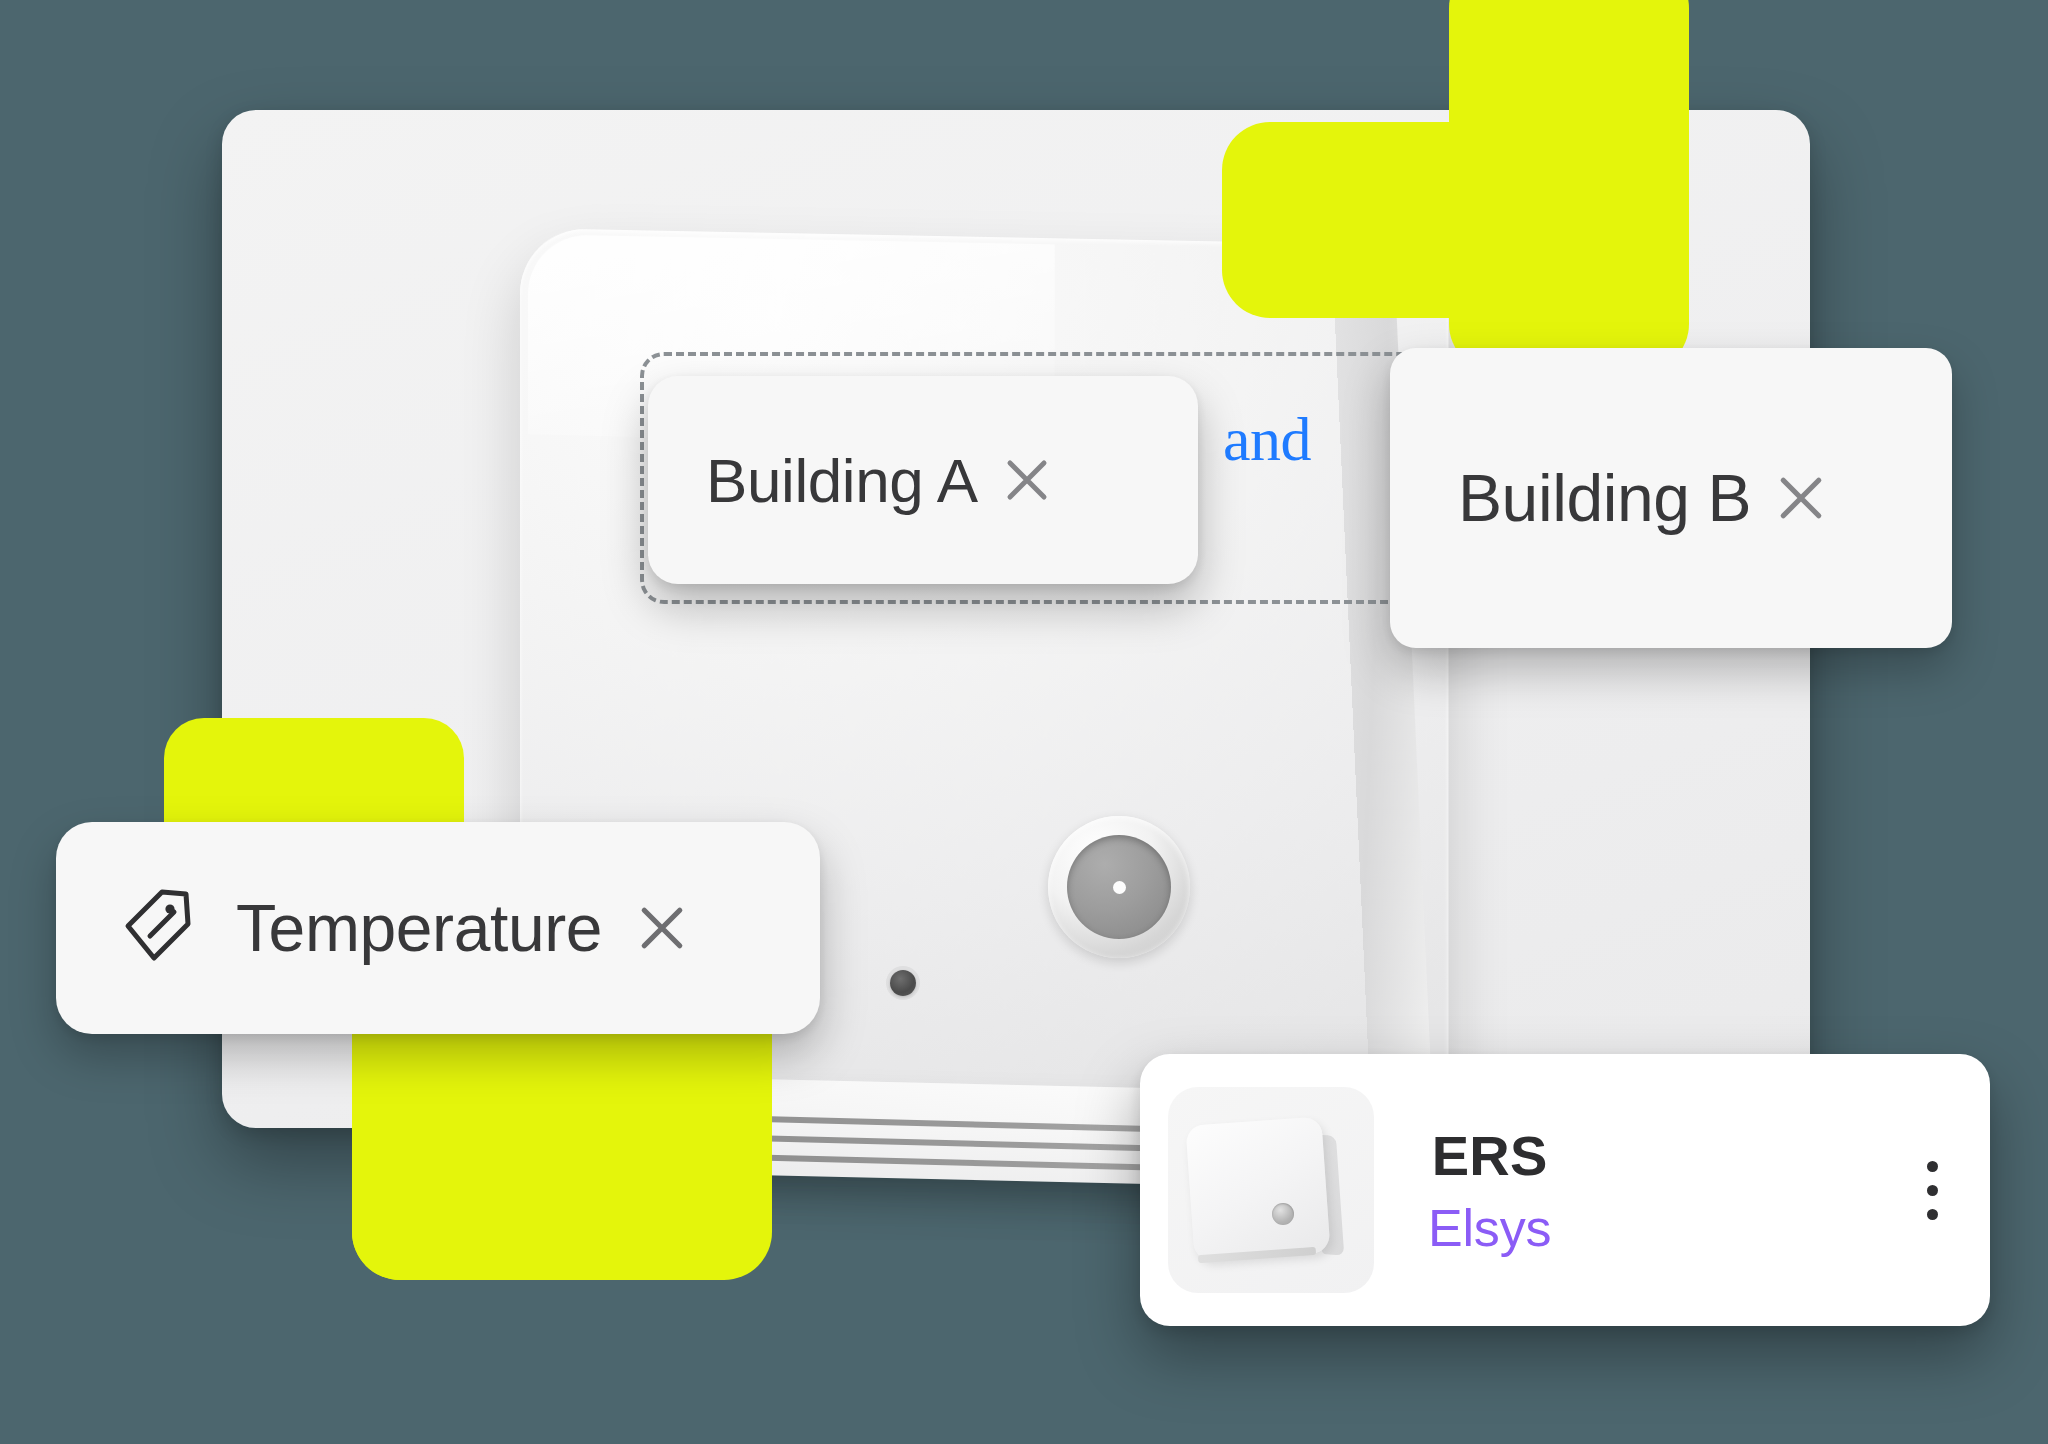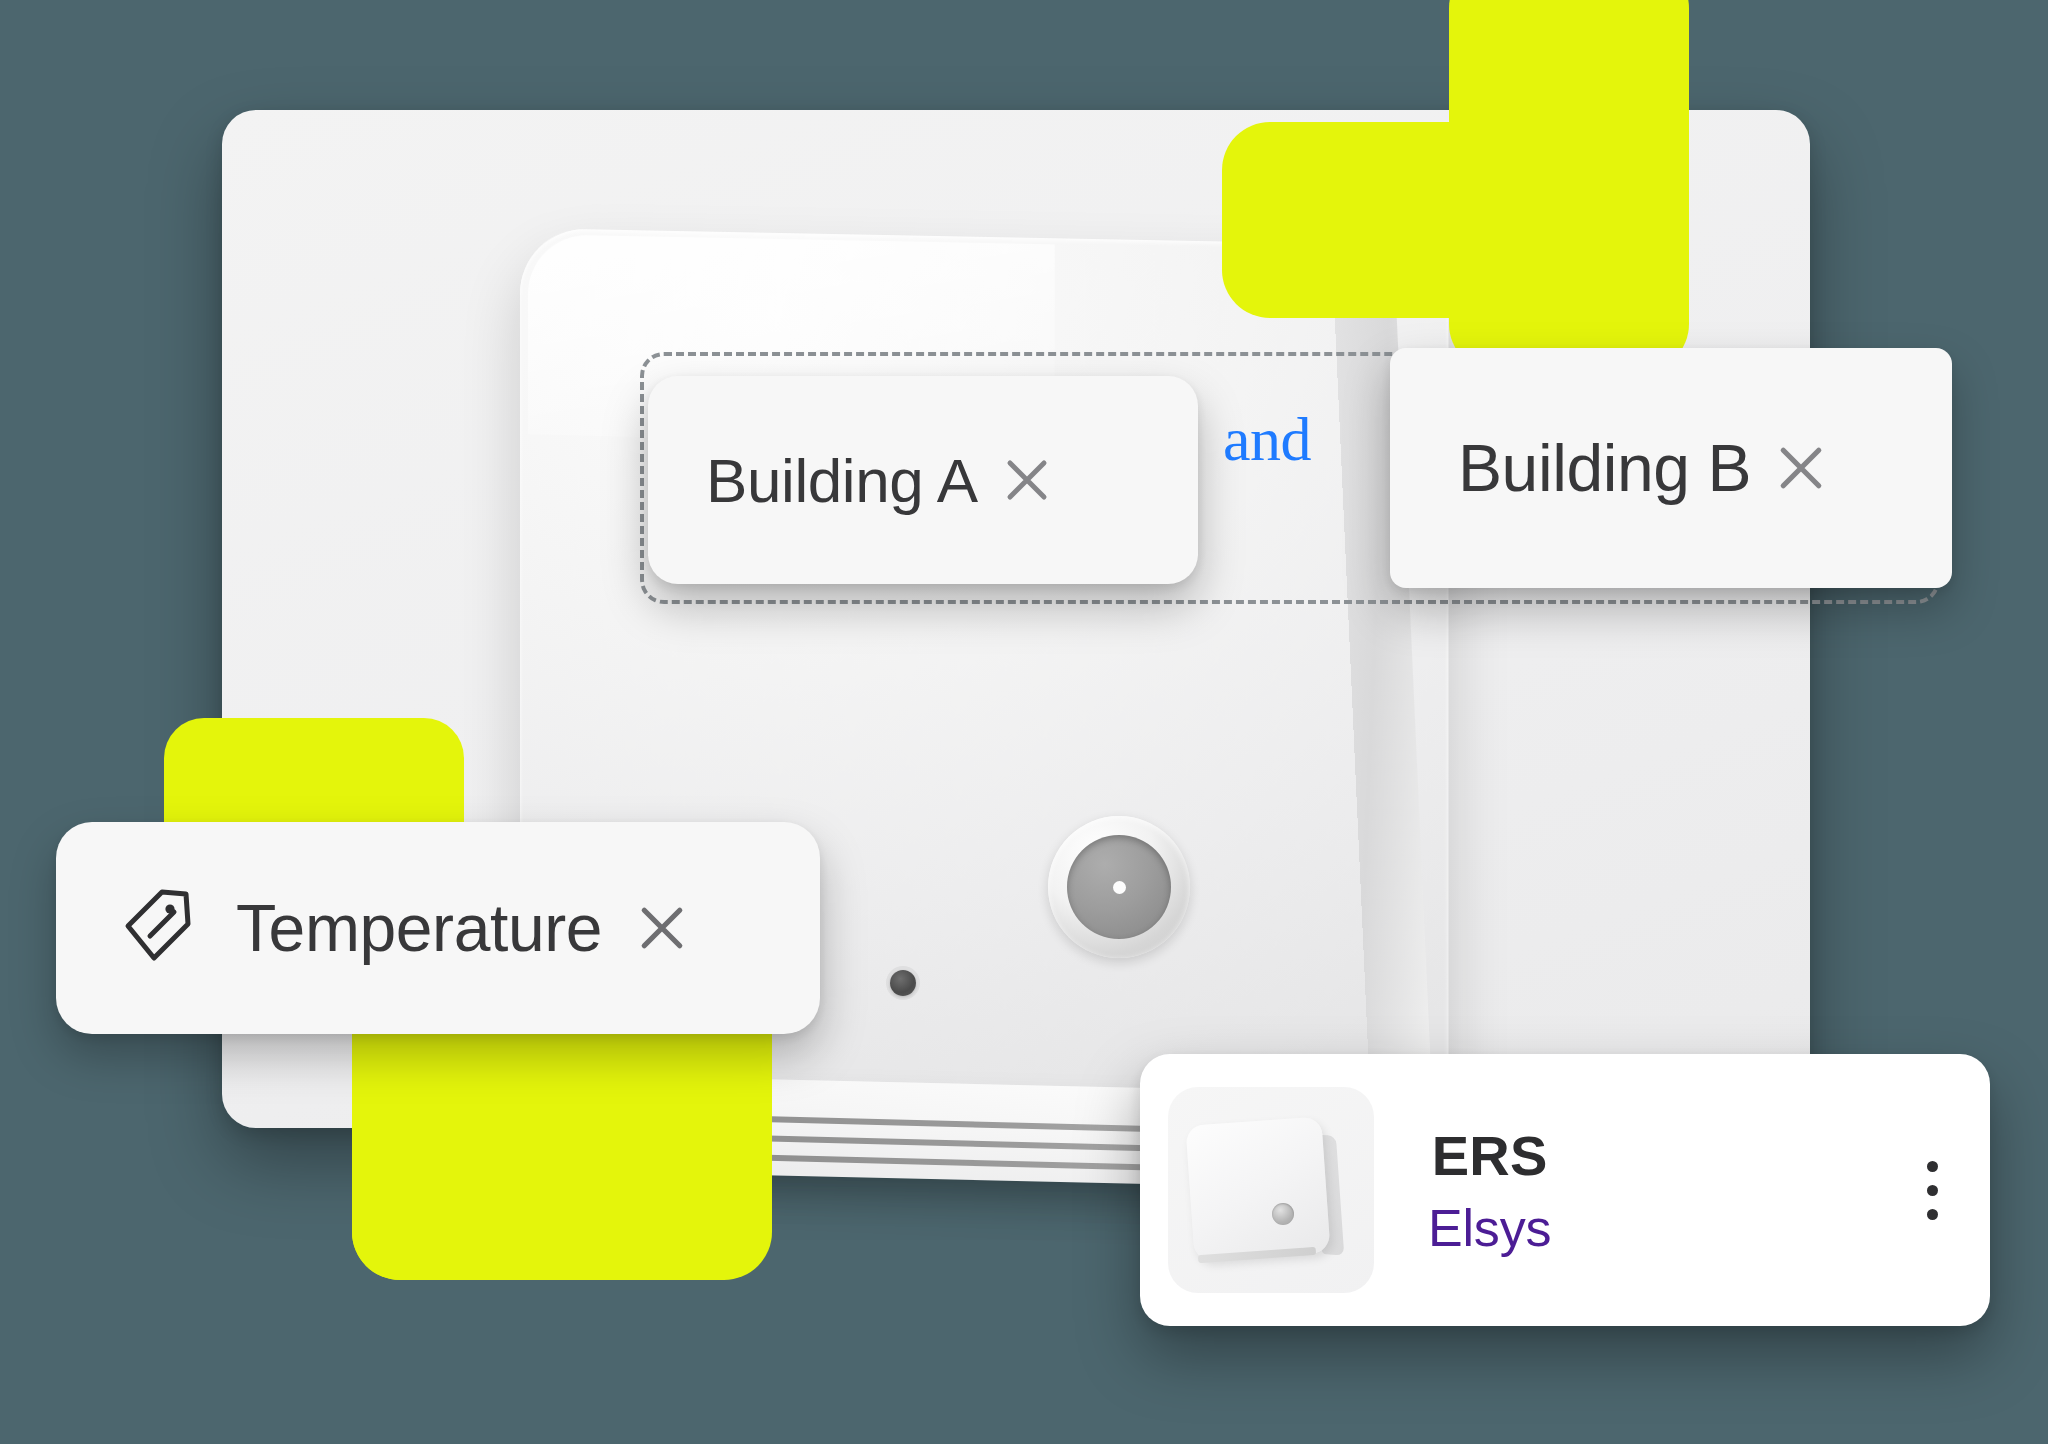--- a/index.html
+++ b/index.html
@@ -208,23 +208,23 @@
     box-shadow: 0 22px 46px rgba(0,0,0,0.26), 0 4px 12px rgba(0,0,0,0.10);
     z-index: 10;
   }
   .chip-a {
     left: 648px; top: 376px;
     width: 550px; height: 208px;
     padding: 0 58px;
   }
   .chip-b {
     left: 1390px; top: 348px;
-    width: 562px; height: 240px;
+    width: 562px; height: 300px;
     padding: 11px 68px;
-    border-radius: 16px;
+    border-radius: 26px;
   }
   .chip-temp {
     left: 56px; top: 822px;
     width: 764px; height: 212px;
     padding: 0 60px;
     border-radius: 36px;
     gap: 36px;
   }
   .chip-label {
     font-size: 62px;
@@ -415,21 +415,21 @@
 
   <div class="device-card" style="background: rgb(255, 255, 255);">
     <div class="thumb">
       <div class="thumb-dev-side"></div>
       <div class="thumb-dev"></div>
       <div class="thumb-dev-dot"></div>
       <div class="thumb-dev-vent"></div>
     </div>
     <div class="card-text">
       <div class="card-title">ERS</div>
-      <div class="card-sub" style="color: #4c1d95;">Elsys</div>
+      <div class="card-sub" style="color: #8b5cf6;">Elsys</div>
     </div>
     <div class="card-menu">
       <i></i>
       <i></i>
       <i></i>
     </div>
   </div>
 
 </div>
 

